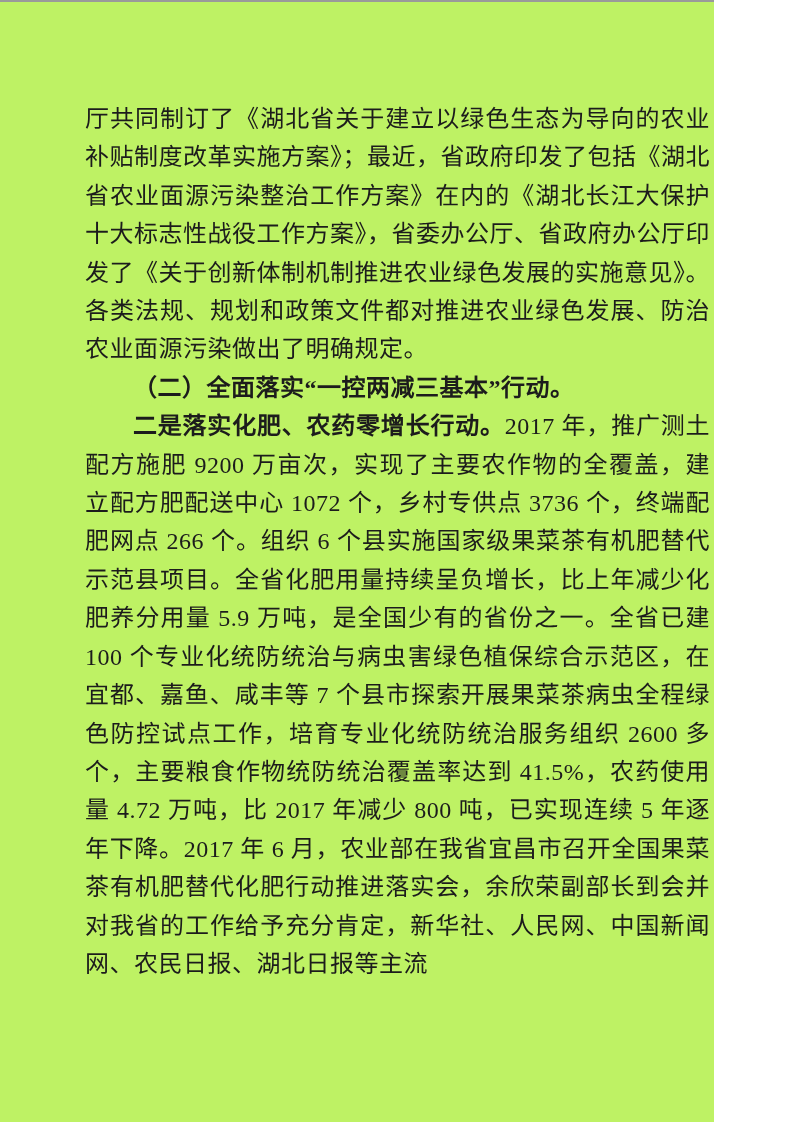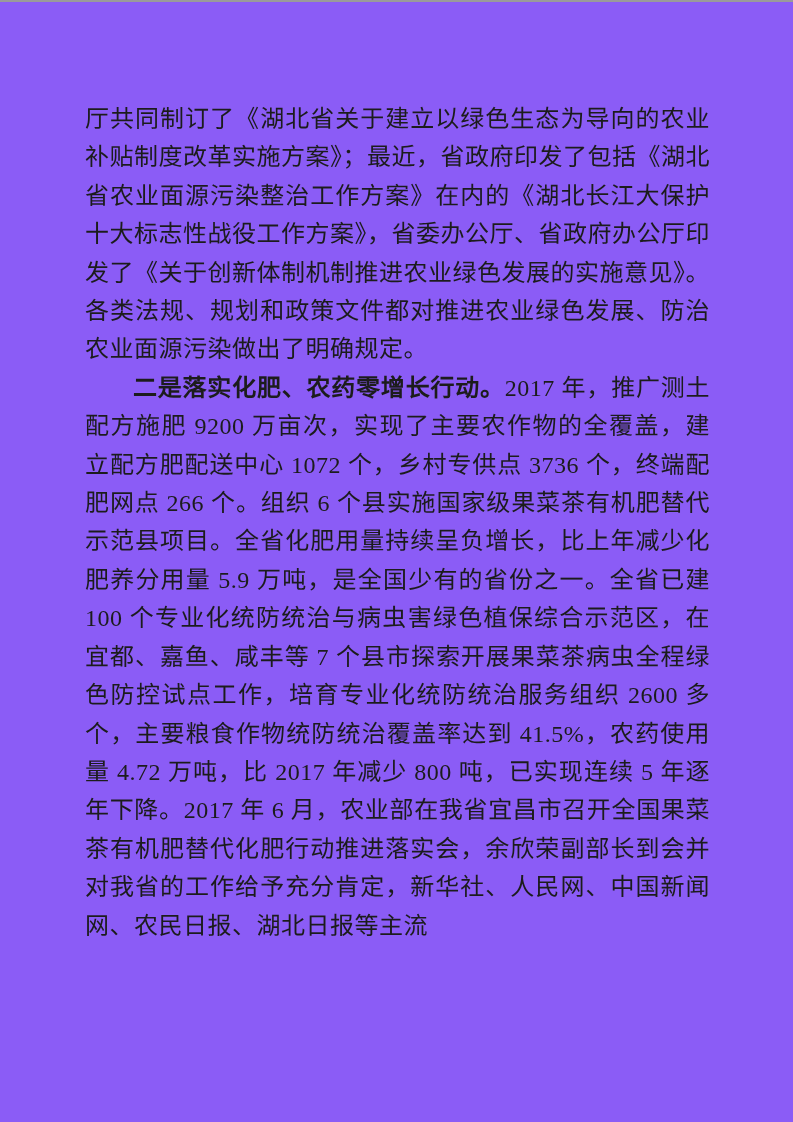--- a/index.html
+++ b/index.html
@@ -2,23 +2,23 @@
 <html lang="zh-CN"><head>
 <meta charset="utf-8">
 <style>
   html, body {
     margin: 0;
     padding: 0;
     background: #ffffff;
   }
   .page {
     position: relative;
-    width: 793px;
+    width: 714px;
     height: 1122px;
-    background: #8b5cf6;
+    background: #bef264;
     overflow: hidden;
     font-family: "Liberation Serif", "DejaVu Serif", serif;
     color: #1c1c1c;
   }
   .scan-edge {
     position: absolute;
     top: 0;
     left: 0;
     width: 100%;
     height: 2px;
@@ -52,18 +52,19 @@
 </head>
 <body>
 
 <div class="page">
   <div class="scan-edge"></div>
 
   <div class="text-block">
 
     <p class="para">厅共同制订了《湖北省关于建立以绿色生态为导向的农业补贴制度改革实施方案》；最近，省政府印发了包括《湖北省农业面源污染整治工作方案》在内的《湖北长江大保护十大标志性战役工作方案》，省委办公厅、省政府办公厅印发了《关于创新体制机制推进农业绿色发展的实施意见》。各类法规、规划和政策文件都对推进农业绿色发展、防治农业面源污染做出了明确规定。</p>
 
+    <p class="para indent heading">（二）全面落实“一控两减三基本”行动。</p>
 
 
     <p class="para indent"><span class="lead">二是落实化肥、农药零增长行动。</span><span>2017 年，推广测土配方施肥 9200 万亩次，实现了主要农作物的全覆盖，建立配方肥配送中心 1072 个，乡村专供点 3736 个，终端配肥网点 266 个。组织 6 个县实施国家级果菜茶有机肥替代示范县项目。全省化肥用量持续呈负增长，比上年减少化肥养分用量 5.9 万吨，是全国少有的省份之一。全省已建 100 个专业化统防统治与病虫害绿色植保综合示范区，在宜都、嘉鱼、咸丰等 7 个县市探索开展果菜茶病虫全程绿色防控试点工作，培育专业化统防统治服务组织 2600 多个，主要粮食作物统防统治覆盖率达到 41.5%，农药使用量 4.72 万吨，比 2017 年减少 800 吨，已实现连续 5 年逐年下降。2017 年 6 月，农业部在我省宜昌市召开全国果菜茶有机肥替代化肥行动推进落实会，余欣荣副部长到会并对我省的工作给予充分肯定，新华社、人民网、中国新闻网、农民日报、湖北日报等主流</span></p>
 
   </div>
 </div>
 
 </body></html>

